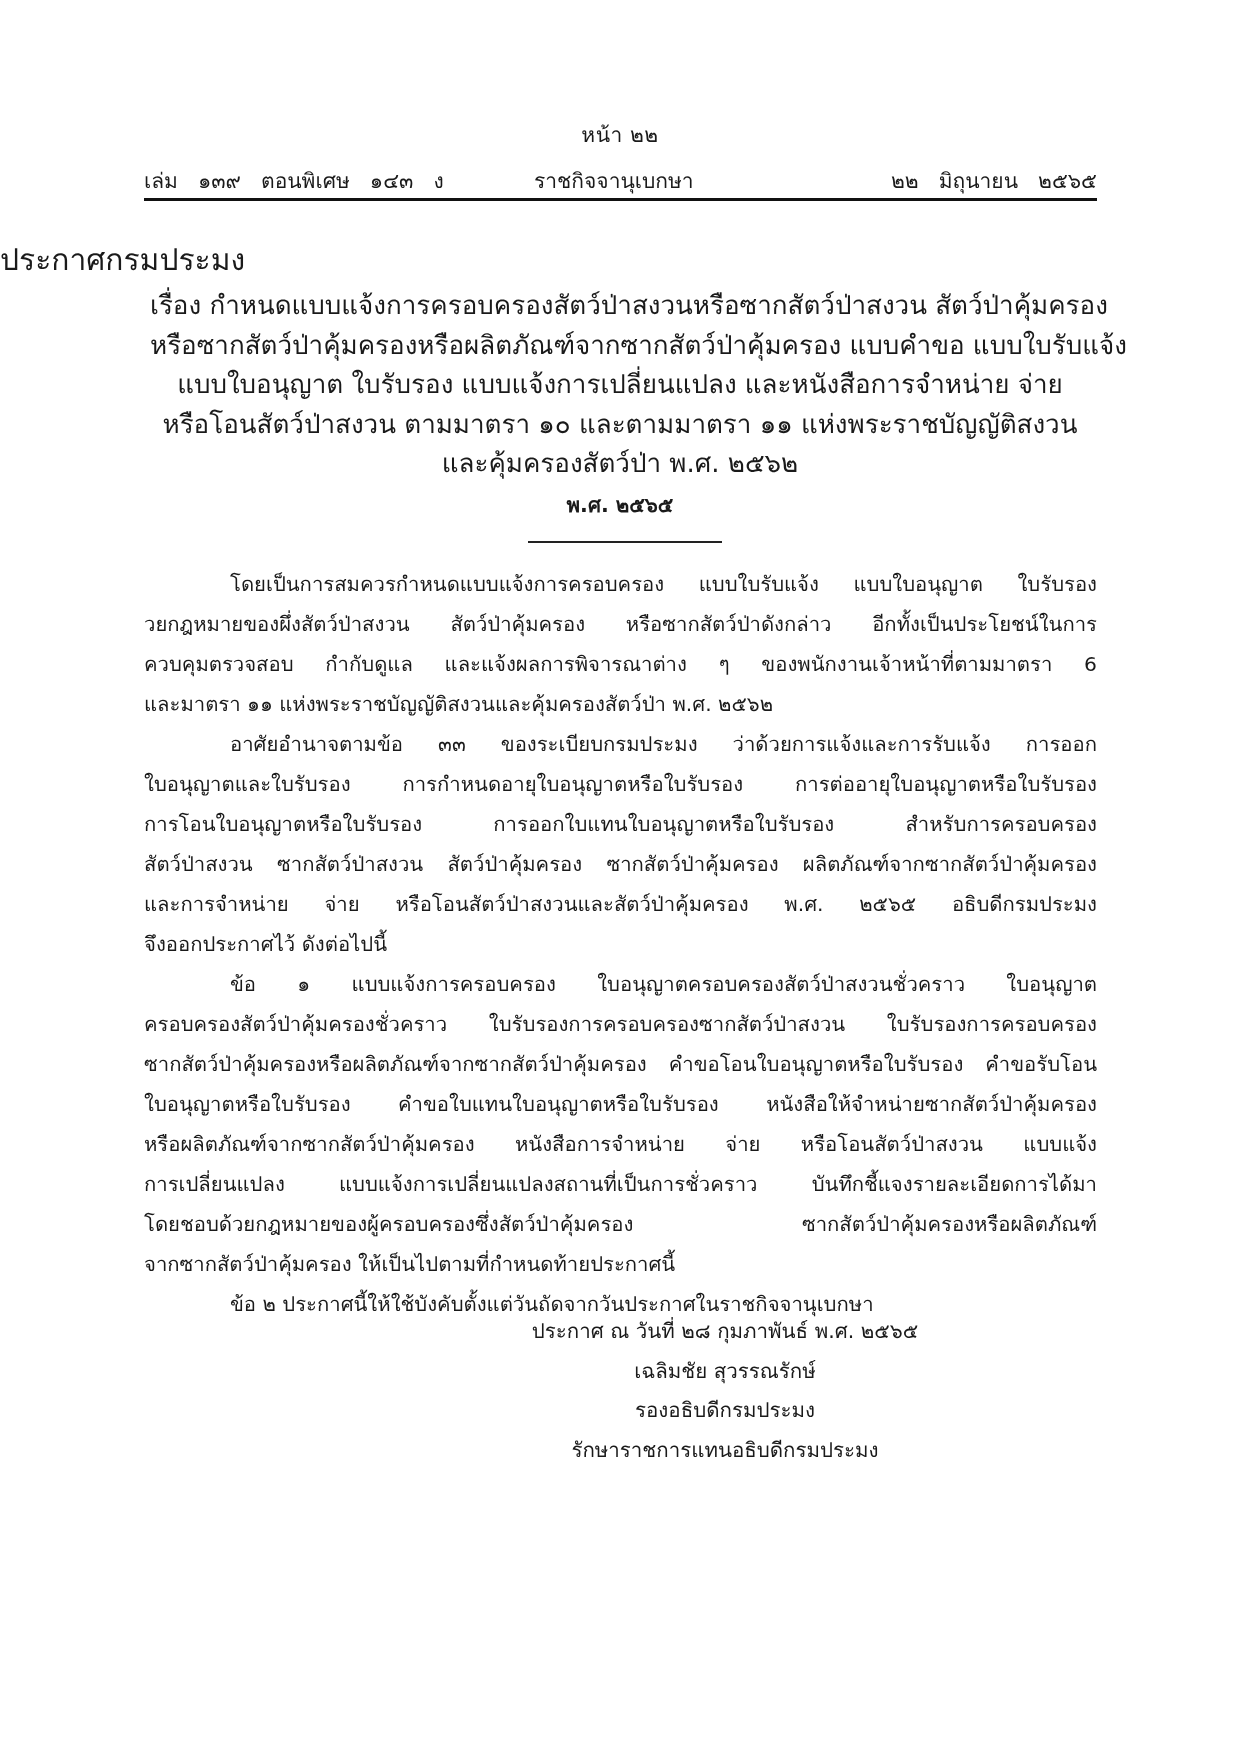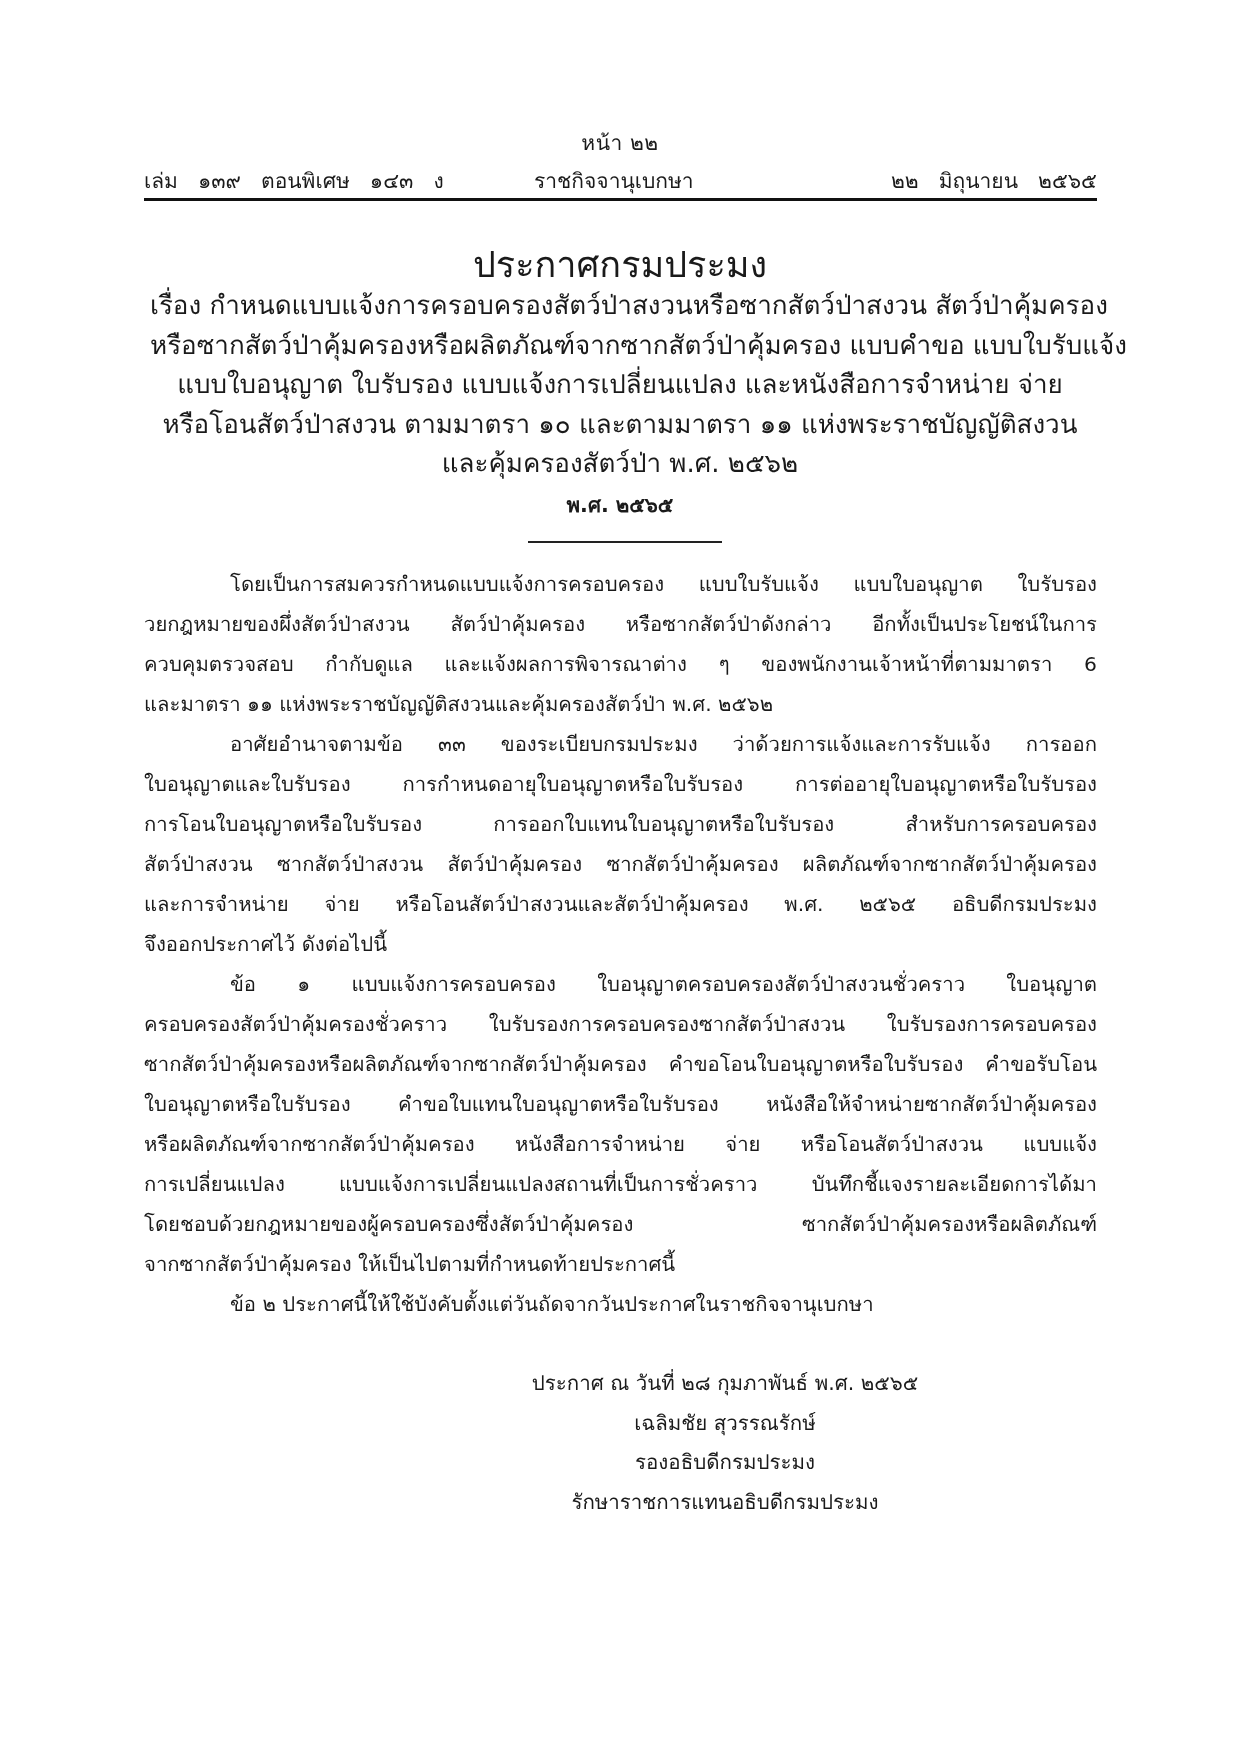--- a/index.html
+++ b/index.html
@@ -3,57 +3,57 @@
 <meta charset="utf-8">
 <style>
   html, body { margin: 0; padding: 0; background: #ffffff; }
   body {
     width: 1240px; height: 1755px; position: relative; overflow: hidden;
     font-family: "DejaVu Sans", "Liberation Sans", sans-serif;
     color: #1a1a1a;
   }
   .page { position: absolute; left: 0; top: 0; width: 1240px; height: 1755px; }
   .page-no {
-    position: absolute; top: 126px; left: 0; width: 1240px; text-align: center;
+    position: absolute; top: 118px; left: 0; width: 1240px; text-align: center;
     font-size: 21px; letter-spacing: 0.5px;
   }
   .header-row {
     position: absolute; top: 164px; left: 144px; width: 953px; height: 30px;
     font-size: 21px;
   }
   .header-row .left { position: absolute; left: 0; top: 0; white-space: pre; }
   .header-row .center { position: absolute; left: 390px; top: 0; white-space: pre; }
   .header-row .right { position: absolute; right: 0; top: 0; white-space: pre; }
   .header-rule {
     position: absolute; top: 198px; left: 144px; width: 953px; height: 3px; background: #111;
   }
   .title {
-    position: absolute; top: 236px; left: 0; width: 1240px; text-align: center;
-    font-size: 36px;
+    position: absolute; top: 236px; left: 0; width: 1240px; 
+    font-size: 30px;
   }
   .subject {
     position: absolute; top: 286px; left: 150px; width: 940px; text-align: center;
     font-size: 26px; line-height: 39.5px;
   }
   .subject div { white-space: nowrap; }
   .year-line {
     position: absolute; top: 488px; left: 0; width: 1240px; text-align: center; font-size: 20.5px; font-weight: bold;
   }
   .divider {
     position: absolute; top: 541px; left: 528px; width: 194px; height: 2px; background: #222;
   }
   .body {
     position: absolute; top: 564px; left: 144px; width: 953px;
     font-size: 20.3px; line-height: 40px;
   }
   .body .line { white-space: nowrap; text-align: justify; text-align-last: justify; }
   .body .line.last { text-align-last: left; }
   .body .indent { padding-left: 86px; }
   .sig {
-    position: absolute; top: 1364px; left: 470px; width: 510px; text-align: center;
+    position: absolute; top: 1312px; left: 470px; width: 510px; text-align: center;
     font-size: 20.5px; line-height: 39.5px;
   }
 </style>
 </head>
 <body>
 
 <div class="page">
 
   <div class="page-no">หน้า   ๒๒</div>
 

